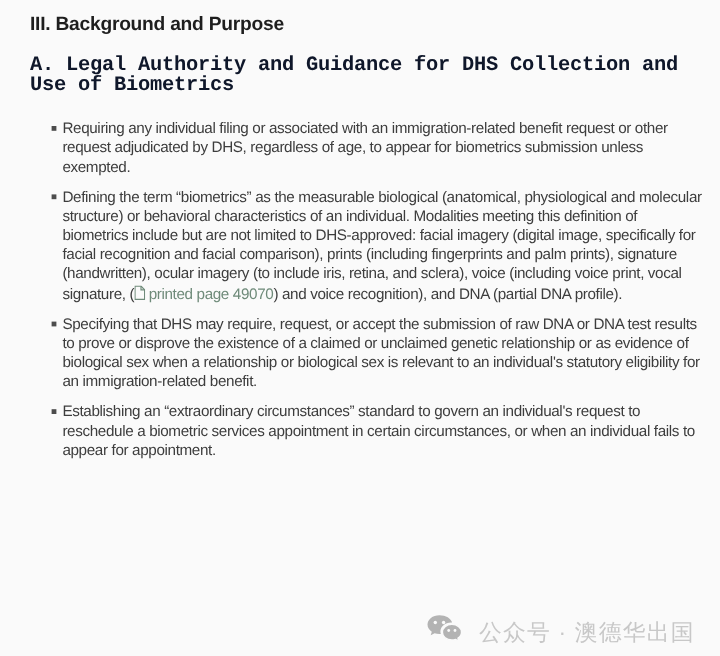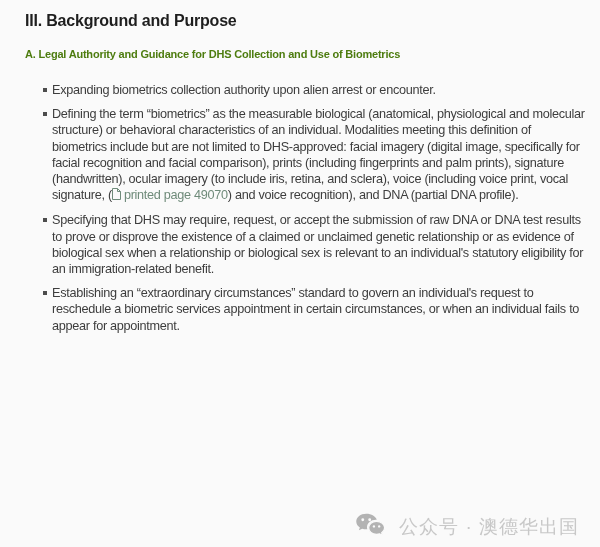--- a/index.html
+++ b/index.html
@@ -20,26 +20,27 @@
   }
   h1 {
     font-size: 16px;
     line-height: 20px;
     font-weight: bold;
     color: #1e1e1e;
     letter-spacing: -0.2px;
     margin: 0 0 15px 0;
   }
   h2 {
-    font-size: 11px;
+    font-size: 17px;
     line-height: 17px;
     font-weight: bold;
-    color: #4d7c0f;
+    color: #0f172a;
     letter-spacing: -0.2px;
     margin: 0 0 11px 0;
+    font-family: Liberation Mono, monospace;
   }
   .intro {
     font-size: 12.7px;
     line-height: 20px;
     letter-spacing: -0.3px;
     margin: 0;
   }
   ul.changes {
     list-style: none;
     margin: 19px 0 0 0;
@@ -88,21 +89,21 @@
   }
 </style>
 </head>
 <body>
 
 <div class="doc">
   <h1>III. Background and Purpose</h1>
   <h2>A. Legal Authority and Guidance for DHS Collection and Use of Biometrics</h2>
 
   <ul class="changes">
-    <li>Expanding biometrics collection authority upon alien arrest or encounter.</li>
+    <li>Requiring any individual filing or associated with an immigration-related benefit request or other request adjudicated by DHS, regardless of age, to appear for biometrics submission unless exempted.</li>
     <li><span>Defining the term “biometrics” as the measurable biological (anatomical, physiological and molecular structure) or behavioral characteristics of an individual. Modalities meeting this definition of biometrics include but are not limited to DHS-approved: facial imagery (digital image, specifically for facial recognition and facial comparison), prints (including fingerprints and palm prints), signature (handwritten), ocular imagery (to include iris, retina, and sclera), voice (including voice print, vocal signature, (</span><a class="page-link"><span class="doc-icon"><svg width="9" height="12" viewBox="0 0 9 12">
               <path d="M0.5 0.5 h5 l3 3 v8 h-8 z" fill="none" stroke="#6f8b7a" stroke-width="1"></path>
               <path d="M5.5 0.5 v3 h3" fill="none" stroke="#6f8b7a" stroke-width="1"></path>
             </svg></span><span>printed page 49070</span></a><span>) and voice recognition), and DNA (partial DNA profile).</span></li>
     <li>Specifying that DHS may require, request, or accept the submission of raw DNA or DNA test results to prove or disprove the existence of a claimed or unclaimed genetic relationship or as evidence of biological sex when a relationship or biological sex is relevant to an individual's statutory eligibility for an immigration-related benefit.</li>
     <li>Establishing an “extraordinary circumstances” standard to govern an individual's request to reschedule a biometric services appointment in certain circumstances, or when an individual fails to appear for appointment.</li>
   </ul>
 </div>
 
 <div class="watermark">

